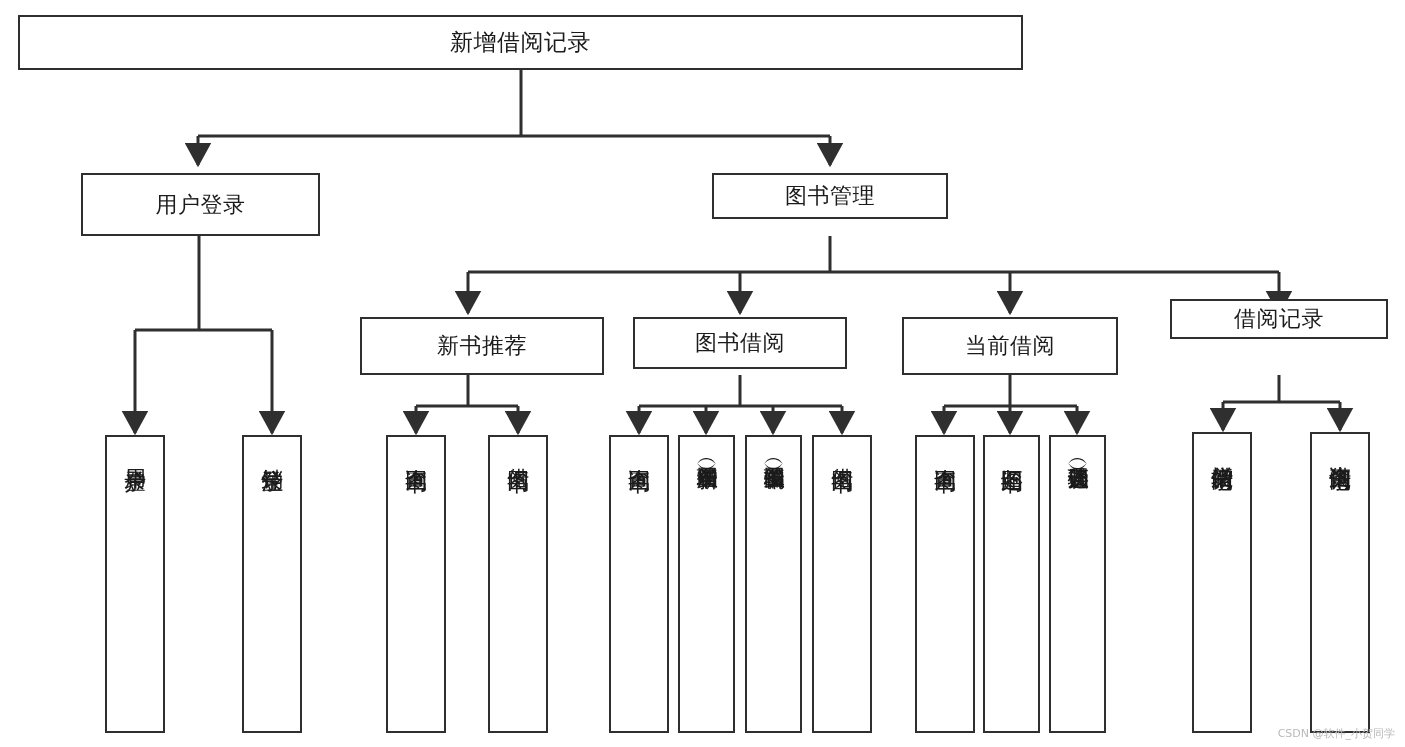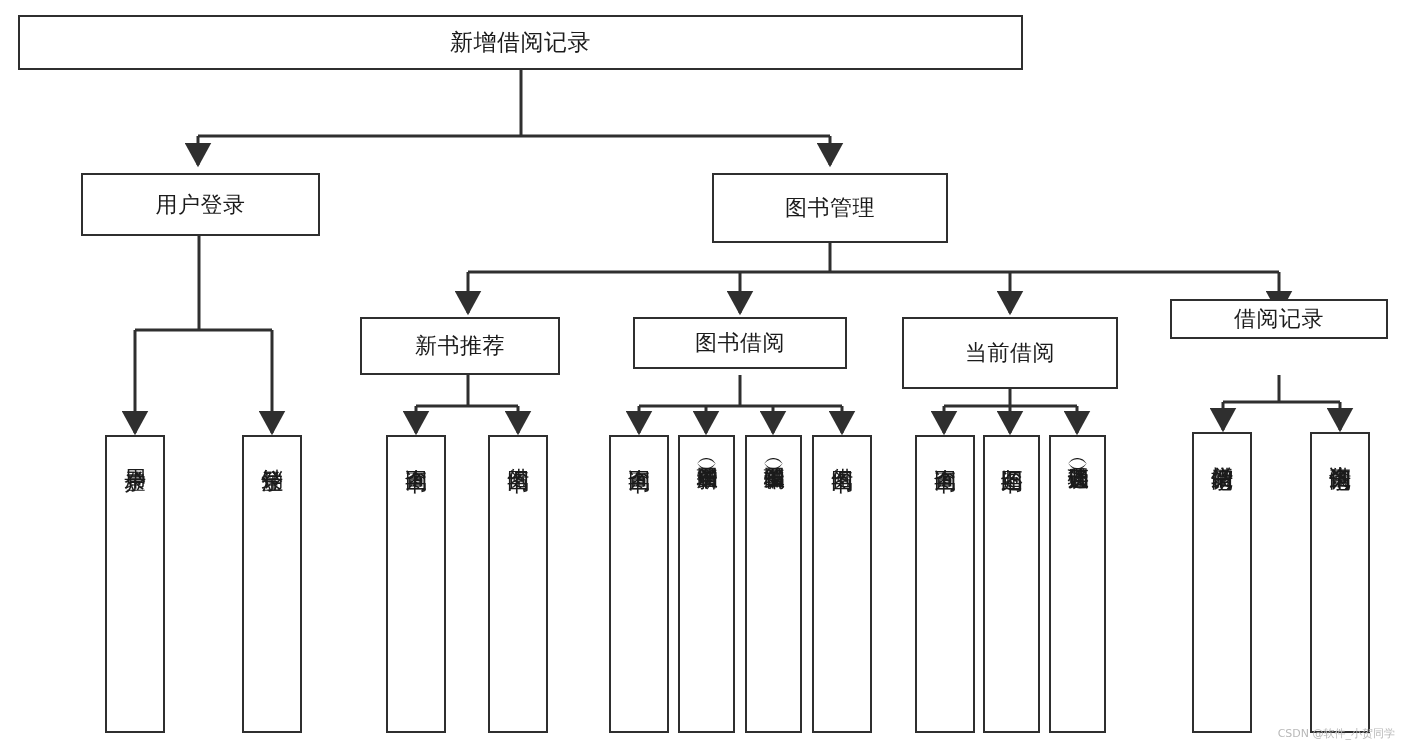--- a/index.html
+++ b/index.html
@@ -134,33 +134,33 @@
   </svg>
 
   <div class="node horiz root" style="left:18px; top:15px; width:1005px; height:55px;">
     <span class="node-label">新增借阅记录</span>
   </div>
 
   <div class="node horiz" style="left:81px; top:173px; width:239px; height:63px;">
     <span class="node-label">用户登录</span>
   </div>
 
-  <div class="node horiz" style="left:712px; top:173px; width:236px; height:70px;">
+  <div class="node horiz" style="left:712px; top:173px; width:236px; height:46px;">
     <span class="node-label">图书管理</span>
   </div>
 
-  <div class="node horiz" style="left:360px; top:317px; width:200px; height:58px;">
+  <div class="node horiz" style="left:360px; top:317px; width:244px; height:58px;">
     <span class="node-label">新书推荐</span>
   </div>
 
   <div class="node horiz" style="left:633px; top:317px; width:214px; height:52px;">
     <span class="node-label">图书借阅</span>
   </div>
 
-  <div class="node horiz" style="left:902px; top:317px; width:216px; height:72px;">
+  <div class="node horiz" style="left:902px; top:317px; width:216px; height:58px;">
     <span class="node-label">当前借阅</span>
   </div>
 
   <div class="node horiz" style="left:1170px; top:299px; width:218px; height:40px;">
     <span class="node-label">借阅记录</span>
   </div>
 
   <div class="node vert" style="left:105px; top:435px; width:60px; height:298px;">
     <span class="node-label">用户登录</span>
   </div>

